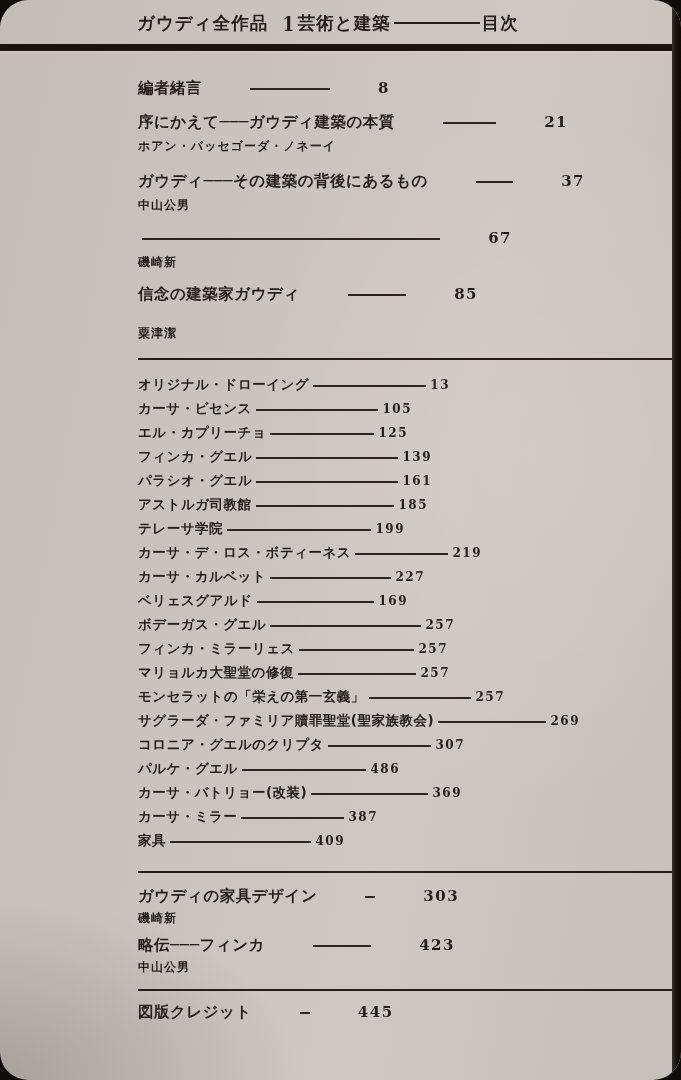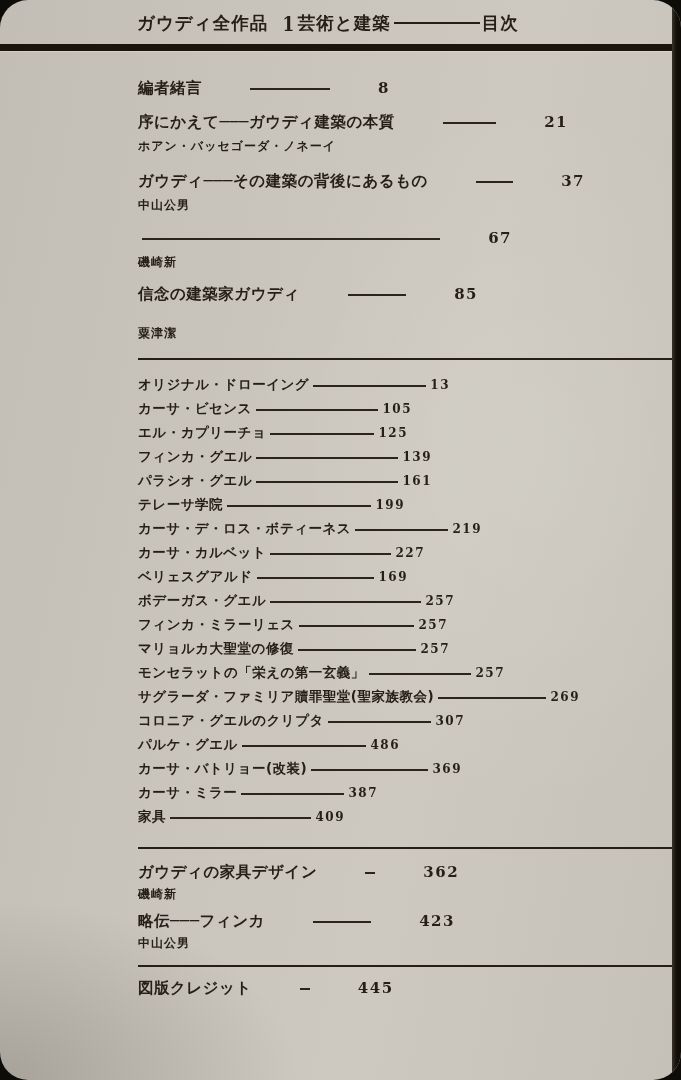--- a/index.html
+++ b/index.html
@@ -119,20 +119,25 @@
       <div class="row b" style="width:294px">
         <span class="t">フィンカ・グエル</span>
         <span class="lead"></span>
         <span class="n">139</span>
       </div>
       <div class="row b" style="width:294px">
         <span class="t">パラシオ・グエル</span>
         <span class="lead"></span>
         <span class="n">161</span>
       </div>
+      <div class="row b" style="width:290px">
+        <span class="t">アストルガ司教館</span>
+        <span class="lead"></span>
+        <span class="n">185</span>
+      </div>
       <div class="row b" style="width:267px">
         <span class="t">テレーサ学院</span>
         <span class="lead"></span>
         <span class="n">199</span>
       </div>
       <div class="row b" style="width:344px">
         <span class="t">カーサ・デ・ロス・ボティーネス</span>
         <span class="lead"></span>
         <span class="n">219</span>
       </div>
@@ -197,21 +202,21 @@
         <span class="n">409</span>
       </div>
     </section>
 
     <div class="divider" style="margin-top:18px"></div>
 
     <section>
       <div class="row a" style="margin-top:12px;width:312px">
         <span class="t">ガウディの家具デザイン</span>
         <span class="lead"></span>
-        <span class="n">362</span>
+        <span class="n">303</span>
       </div>
       <div class="author">磯崎新</div>
       <div class="row a" style="margin-top:5px;width:317px">
         <span class="t">略伝───フィンカ</span>
         <span class="lead"></span>
         <span class="n">423</span>
       </div>
       <div class="author">中山公男</div>
     </section>
 

